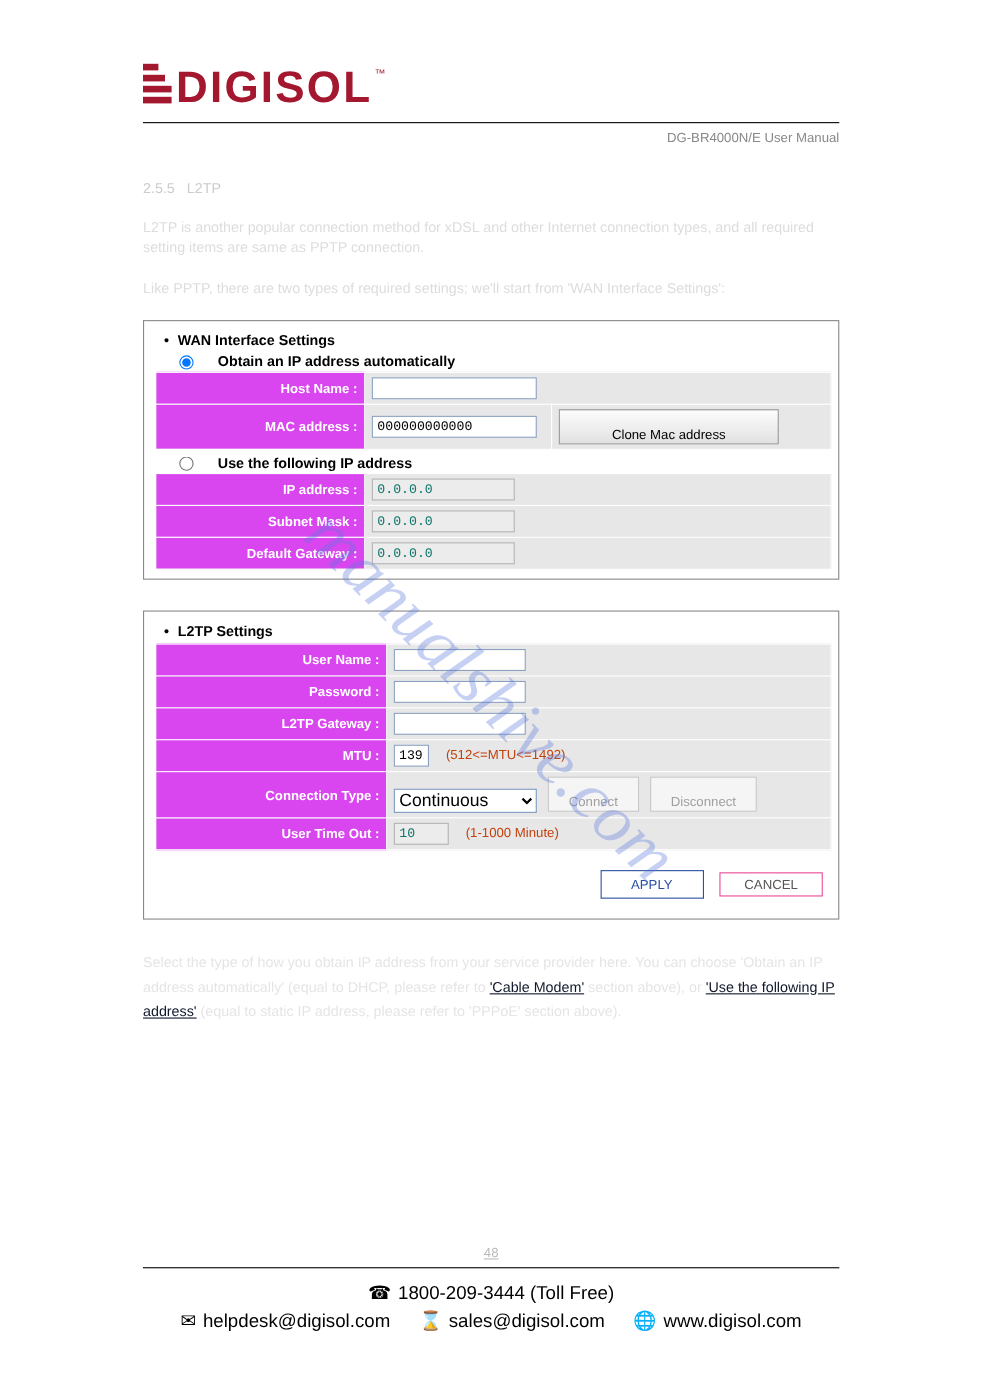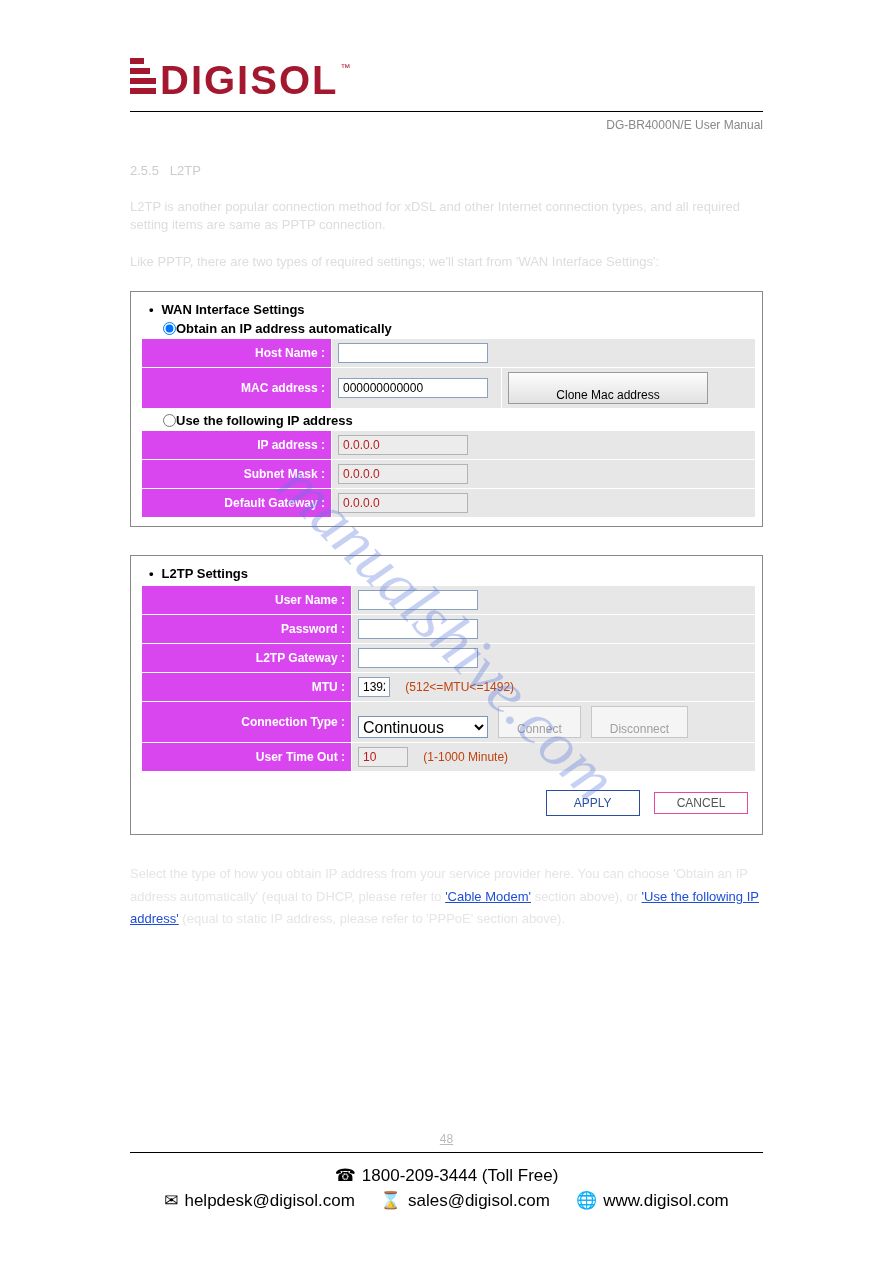--- a/index.html
+++ b/index.html
@@ -76,22 +76,22 @@
   }
   .panel-title::before {
     content: "•";
     margin-right: 8px;
   }
   .radio-row {
     font-weight: bold;
     font-size: 13px;
     margin: 2px 0 2px 22px;
     display: flex;
-    align-items: center;
-    gap: 0;
+    align-items: flex-end;
+    gap: 22px;
   }
   .cfg-table {
     width: 100%;
     border-collapse: collapse;
     background: #e7e7e7;
   }
   .cfg-table td {
     border: 1px solid #fff;
     padding: 4px 6px;
     font-size: 12px;
@@ -106,25 +106,25 @@
   }
   .cfg-table td.field {
     background: #e7e7e7;
   }
   input[type="text"], input[type="password"] {
     border: 1px solid #8aa0c0;
     background: #fff;
     height: 20px;
     padding: 1px 4px;
     font-size: 12px;
-    font-family: Liberation Sans, sans-serif;
+    font-family: Liberation Mono, monospace;
   }
   input[readonly], input.disabled {
     background: #ececec;
-    color: #b91c1c;
+    color: #0f766e;
     border-color: #b3b3b3;
   }
   select {
     border: 1px solid #7a96bf;
     background: #fff;
     height: 22px;
     font-size: 16px;
   }
   .btn {
     height: 22px;
@@ -172,21 +172,21 @@
     transform: translate(-50%,-50%) rotate(45deg);
     font-size: 64px;
     color: rgba(90,120,220,0.35);
     font-style: italic;
     font-family: Georgia, serif;
     pointer-events: none;
     white-space: nowrap;
     z-index: 5;
   }
 
-  .intro-link { color:#1d4ed8; }
+  .intro-link { color:#0f172a; }
 
   .footer {
     position: absolute;
     bottom: 52px;
     left: 130px;
     right: 130px;
   }
   .footer .pagenum {
     text-align: center;
     color: #bbb;

